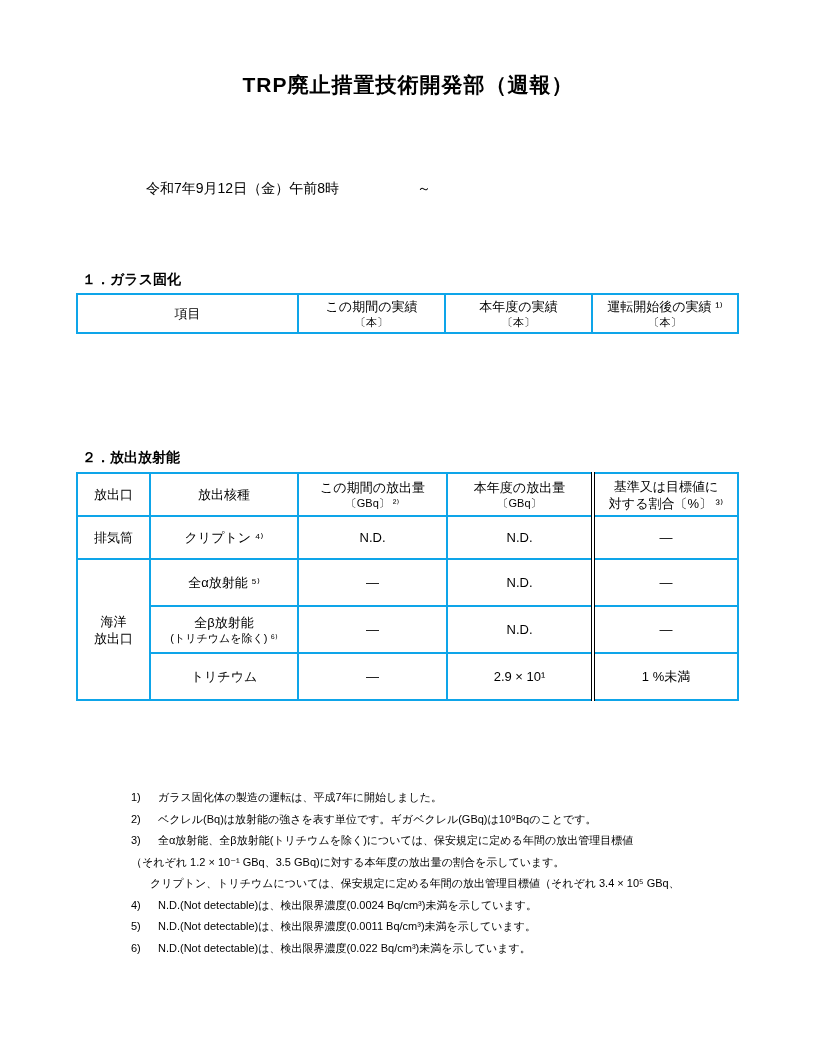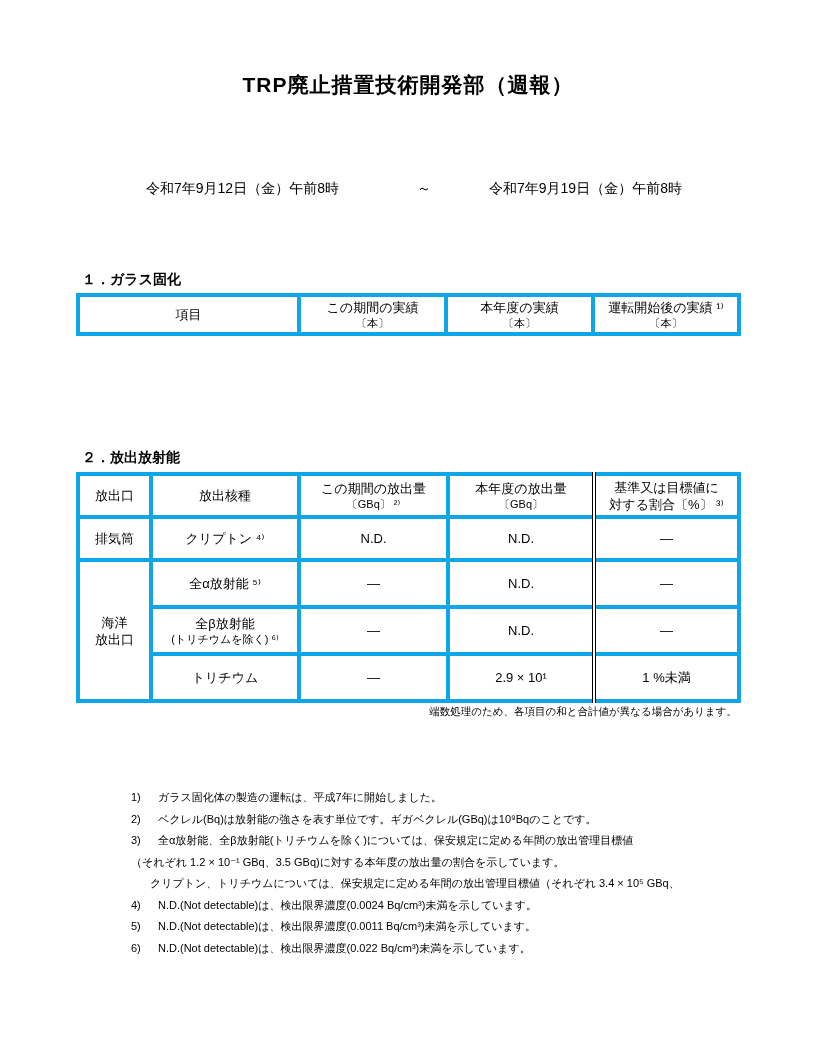--- a/index.html
+++ b/index.html
@@ -16,21 +16,21 @@
   .date-start{left:146px;}
   .date-sep{left:417px;}
   .date-end{left:489px;}
   .sec-heading{position:absolute;left:82px;font-size:14px;font-weight:bold;white-space:nowrap;}
   .h1pos{top:271px;}
   .h2pos{top:449px;}
   table.tbl{position:absolute;left:76px;border-collapse:collapse;table-layout:fixed;background:#fff;}
   .t1{top:293px;width:661px;}
   .t2{top:472px;width:661px;}
   .tbl td{
-    border:4px solid #0ea5e9;text-align:center;vertical-align:middle;
+    border:2px solid #0ea5e9;text-align:center;vertical-align:middle;
     font-size:13px;line-height:17px;padding:0;overflow:hidden;
   }
   .t2 td.dbl{border-left:4px double #000;}
   .t1 tr.head{height:39px;}
   .t1 tr.data{height:46px;}
   .t2 tr.head{height:43px;}
   .t2 tr.r1{height:43px;}
   .t2 tr.r2,.t2 tr.r3,.t2 tr.r4{height:47px;}
   .hl1{font-size:13px;line-height:17px;}
   .unit{font-size:11px;line-height:14px;}
@@ -49,21 +49,20 @@
 </style>
 </head>
 <body>
 
 <div class="page">
 
   <h1 class="title">TRP廃止措置技術開発部（週報）</h1>
 
   <div class="date date-start">令和7年9月12日（金）午前8時</div>
   <div class="date date-sep">～</div>
-  <div class="date date-end">令和7年9月19日（金）午前8時</div>
 
   <div class="sec-heading h1pos">１．ガラス固化</div>
 
   <table class="tbl t1">
     <colgroup>
       <col style="width:221px">
         <col style="width:147px">
         <col style="width:147px">
         <col style="width:146px">
     </colgroup>
@@ -141,21 +140,20 @@
       </tr>
       <tr class="r4">
         <td>トリチウム</td>
         <td>―</td>
         <td>2.9 × 10¹</td>
         <td class="dbl">1 %未満</td>
       </tr>
     </tbody>
   </table>
 
-  <div class="note">端数処理のため、各項目の和と合計値が異なる場合があります。</div>
 
   <div class="footnotes">
     <div class="fn">
       <span class="fn-num">1)</span>
       <span class="fn-body">ガラス固化体の製造の運転は、平成7年に開始しました。</span>
     </div>
     <div class="fn">
       <span class="fn-num">2)</span>
       <span class="fn-body">ベクレル(Bq)は放射能の強さを表す単位です。ギガベクレル(GBq)は10⁹Bqのことです。</span>
     </div>

